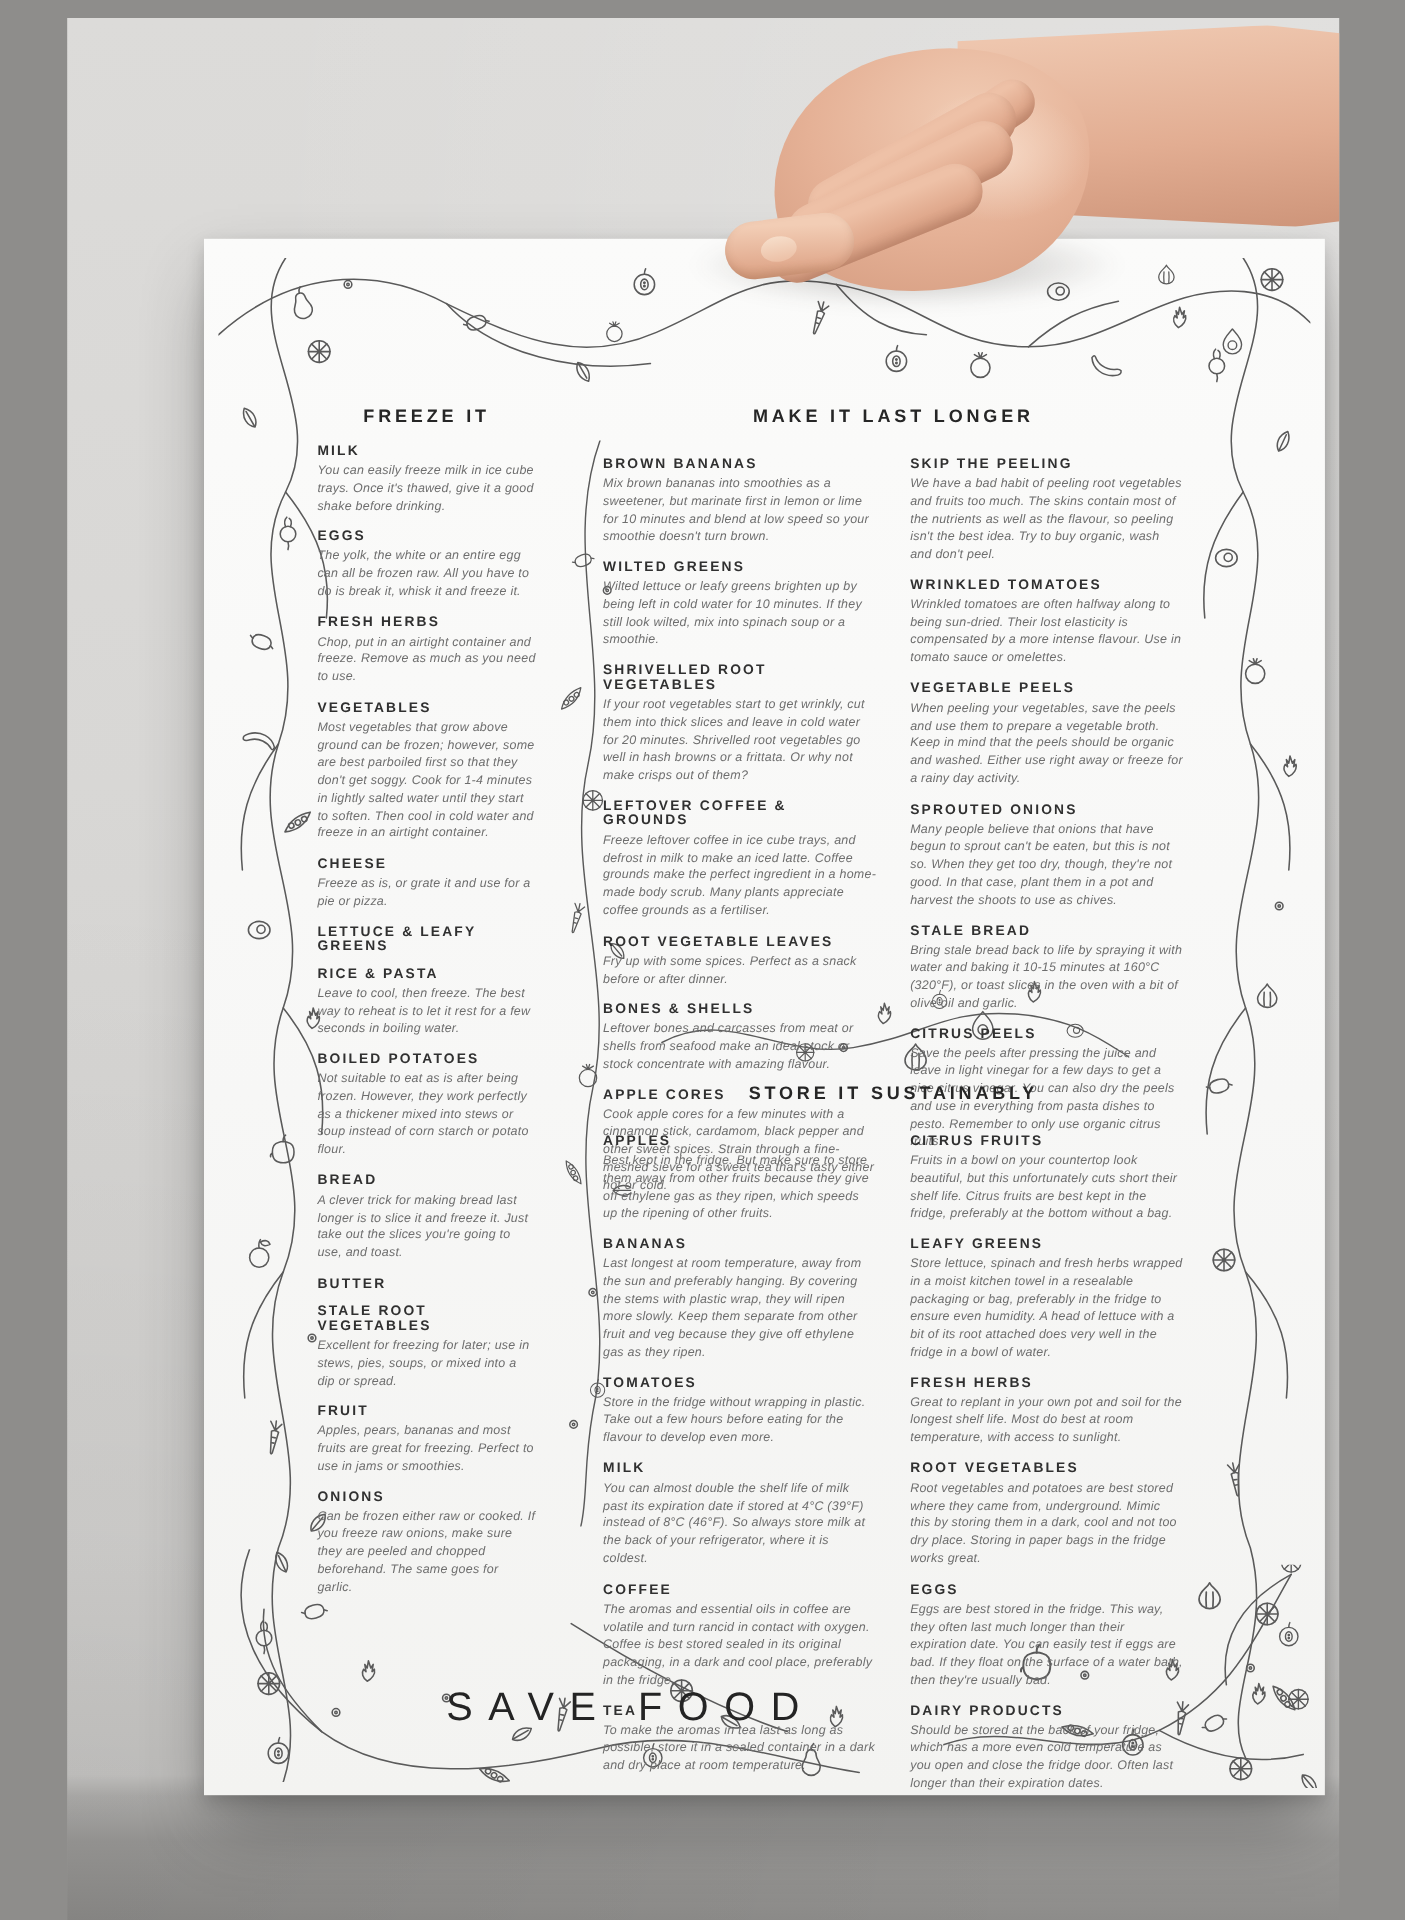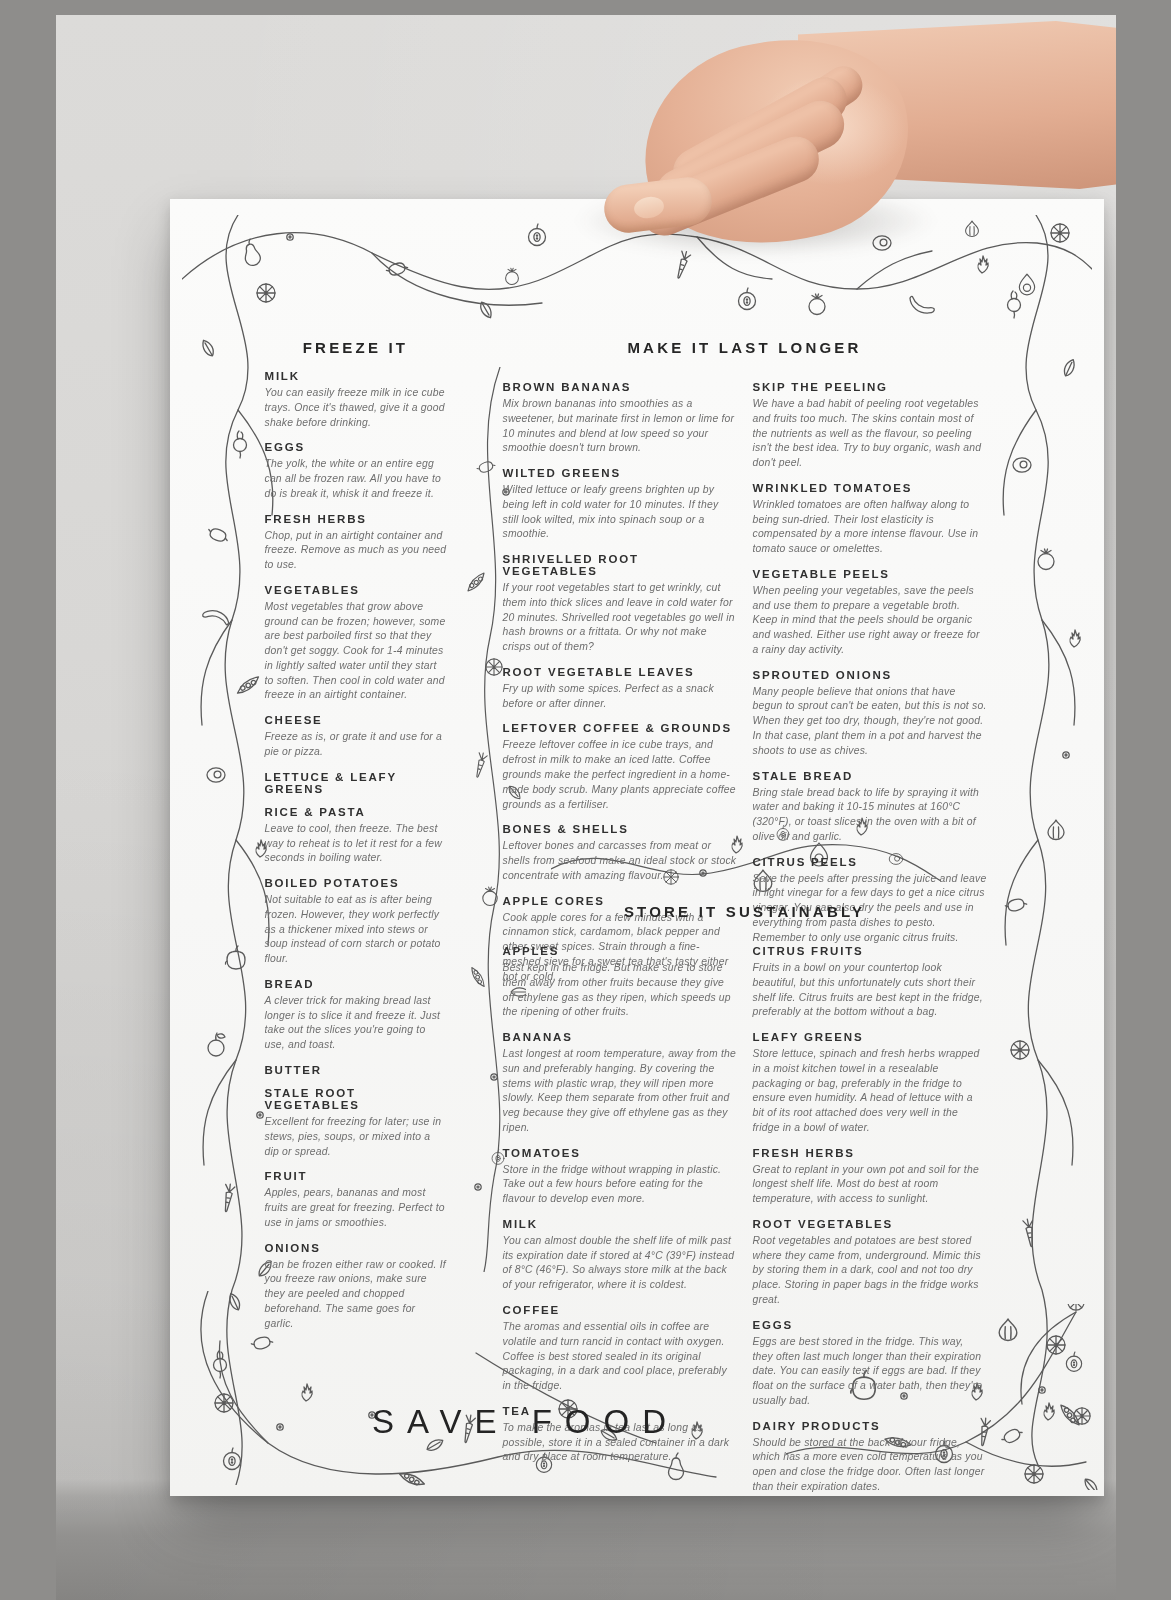--- a/index.html
+++ b/index.html
@@ -9,21 +9,21 @@
   
   .wall-shade{position:absolute;inset:0;background:
     radial-gradient(120% 90% at 85% 10%,rgba(255,255,255,.18),rgba(0,0,0,0) 60%),
     radial-gradient(140% 100% at 0% 100%,rgba(0,0,0,.06),rgba(0,0,0,0) 55%);}
   .poster{position:absolute;left:114px;top:184px;width:934px;height:1297px;
     background:linear-gradient(180deg,#fbfbfa 0%,#f7f7f6 55%,#f3f3f1 100%);
     box-shadow:0 30px 55px -8px rgba(50,50,52,.45),0 6px 14px rgba(0,0,0,.18);}
   .vine{position:absolute;pointer-events:none;}
   
   .section-title{font-size:15px;font-weight:700;letter-spacing:3.2px;color:#262626;text-align:center;margin:0 0 14px 0;}
-  .cols{display:flex;gap:16px;}
+  .cols{display:flex;gap:28px;}
   .tipcol{flex:1;}
   .item{margin-top:11px;text-align:left;}
   .item h3{font-size:11.5px;font-weight:700;letter-spacing:1.8px;color:#303030;margin:0 0 4px 0;}
   .item p{font-size:10.4px;line-height:1.42;color:#6e6e6e;margin:0;letter-spacing:.2px;font-style:italic;}
   .block{position:absolute;}
   .block-freeze{left:209px;top:324px;width:182px;}
   .block-last{left:447px;top:324px;width:484px;}
   .block-store{left:447px;top:888px;width:484px;}
   .poster-title{position:absolute;left:0;right:120px;top:1388px;text-align:center;
     font-size:33px;font-weight:500;letter-spacing:13px;color:#242424;}
@@ -349,27 +349,27 @@
     <h3 class="item-heading">WILTED GREENS</h3>
     <p class="item-body">Wilted lettuce or leafy greens brighten up by being left in cold water for 10 minutes. If they still look wilted, mix into spinach soup or a smoothie.</p>
   </div>
 
   <div class="item">
     <h3 class="item-heading">SHRIVELLED ROOT VEGETABLES</h3>
     <p class="item-body">If your root vegetables start to get wrinkly, cut them into thick slices and leave in cold water for 20 minutes. Shrivelled root vegetables go well in hash browns or a frittata. Or why not make crisps out of them?</p>
   </div>
 
   <div class="item">
+    <h3 class="item-heading">LEFTOVER COFFEE &amp; GROUNDS</h3>
+    <p class="item-body">Freeze leftover coffee in ice cube trays, and defrost in milk to make an iced latte. Coffee grounds make the perfect ingredient in a home-made body scrub. Many plants appreciate coffee grounds as a fertiliser.</p>
+  </div>
+
+  <div class="item">
     <h3 class="item-heading">ROOT VEGETABLE LEAVES</h3>
     <p class="item-body">Fry up with some spices. Perfect as a snack before or after dinner.</p>
-  </div>
-
-  <div class="item">
-    <h3 class="item-heading">LEFTOVER COFFEE &amp; GROUNDS</h3>
-    <p class="item-body">Freeze leftover coffee in ice cube trays, and defrost in milk to make an iced latte. Coffee grounds make the perfect ingredient in a home-made body scrub. Many plants appreciate coffee grounds as a fertiliser.</p>
   </div>
 
   <div class="item">
     <h3 class="item-heading">BONES &amp; SHELLS</h3>
     <p class="item-body">Leftover bones and carcasses from meat or shells from seafood make an ideal stock or stock concentrate with amazing flavour.</p>
   </div>
 
   <div class="item">
     <h3 class="item-heading">APPLE CORES</h3>
     <p class="item-body">Cook apple cores for a few minutes with a cinnamon stick, cardamom, black pepper and other sweet spices. Strain through a fine-meshed sieve for a sweet tea that's tasty either hot or cold.</p>

